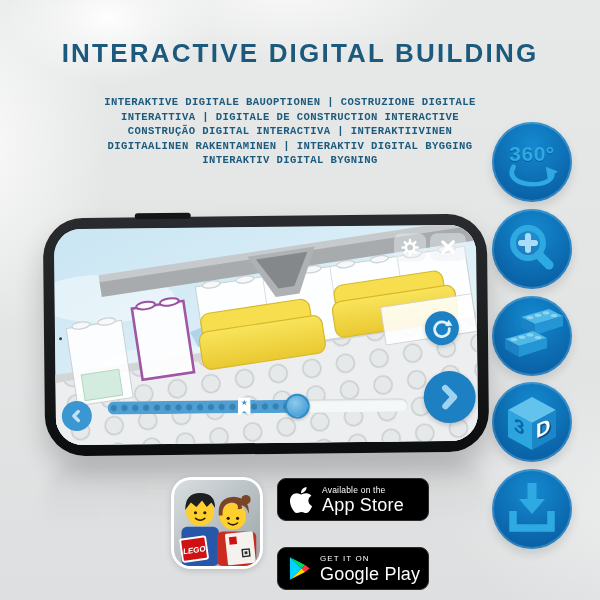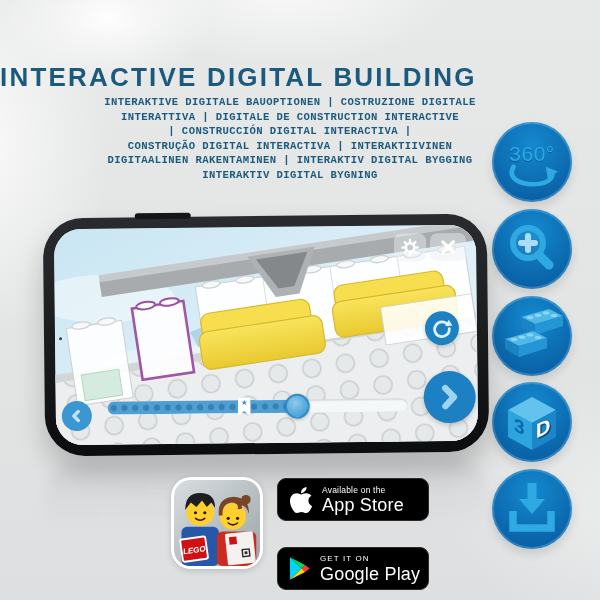--- a/index.html
+++ b/index.html
@@ -7,32 +7,32 @@
     position:relative;width:600px;height:600px;overflow:hidden;
     font-family:"Liberation Sans",sans-serif;
     background:
       radial-gradient(140px 90px ellipse at 18% 3%, rgba(255,255,255,.95), rgba(255,255,255,0) 75%),
       radial-gradient(240px 110px ellipse at 48% -2%, rgba(252,252,252,.85), rgba(255,255,255,0) 70%),
       radial-gradient(200px 280px ellipse at -5% 24%, rgba(253,253,253,.9), rgba(255,255,255,0) 70%),
       radial-gradient(340px 220px ellipse at 108% 84%, rgba(238,239,239,.9), rgba(255,255,255,0) 60%),
       linear-gradient(180deg,#e7e8e8 0%,#e3e4e4 55%,#dedfe0 100%);
   }
   
-  .title{position:absolute;top:38px;left:0;right:0;text-align:left;
-    font-size:26px;font-weight:800;letter-spacing:2.2px;color:#1c5a7d;margin-top:24px;}
+  .title{position:absolute;top:38px;left:0;right:0;text-align:center;
+    font-size:26px;font-weight:800;letter-spacing:2.2px;color:#1c5a7d;}
   .subtitle{position:absolute;top:95px;left:70px;width:440px;text-align:center;
     font-size:10.6px;font-weight:700;letter-spacing:.4px;line-height:14.6px;color:#1d5b7e;font-family:Liberation Mono, monospace;}
   
   .fcircle{position:absolute;left:492px;width:80px;height:80px;border-radius:50%;
     background:radial-gradient(circle at 50% 28%, #1489cf, #0a61a6 78%);
     box-shadow:inset 0 0 0 2px rgba(150,215,250,.28), 0 5px 10px rgba(0,0,0,.12);
     display:flex;align-items:center;justify-content:center;}
   .fc1{top:122px;flex-direction:column;gap:0;}
   .fc2{top:209px;} .fc3{top:296px;} .fc4{top:382px;} .fc5{top:469px;}
-  .rot-label{font-size:21px;font-weight:400;color:#2fa9e2;letter-spacing:.5px;
+  .rot-label{font-size:21px;font-weight:700;color:#2fa9e2;letter-spacing:.5px;
     text-shadow:0 1px 0 #0a5a9a;margin-top:7px;line-height:20px;}
   .cube-wrap{position:relative;width:78px;height:78px;}
   .cube-wrap svg{position:absolute;left:0;top:0;}
   .cube-3{position:absolute;left:21px;top:33px;font-size:19px;font-weight:800;color:#0c64a8;transform:skewY(24deg);}
   .cube-d{position:absolute;left:43px;top:34px;font-size:20px;font-weight:800;color:#ffffff;
     text-shadow:1.5px 2px 0 #0b4f86;transform:skewY(-24deg);}
   
   .phone-reflection{position:absolute;left:44px;top:458px;width:444px;height:90px;border-radius:40px;
     background:linear-gradient(180deg, rgba(173,180,183,.5), rgba(227,228,228,0) 80%);
     filter:blur(6px);opacity:.55;transform:rotate(-.6deg);}
@@ -82,21 +82,20 @@
 </style>
 </head>
 <body>
 
 <div class="canvas">
 
   <div class="title">INTERACTIVE DIGITAL BUILDING</div>
   <div class="subtitle">
     <div>INTERAKTIVE DIGITALE BAUOPTIONEN | COSTRUZIONE DIGITALE</div>
     <div>INTERATTIVA | DIGITALE DE CONSTRUCTION INTERACTIVE</div>
-    <div>| CONSTRUCCIÓN DIGITAL INTERACTIVA |</div>
     <div>CONSTRUÇÃO DIGITAL INTERACTIVA | INTERAKTIIVINEN</div>
     <div>DIGITAALINEN RAKENTAMINEN | INTERAKTIV DIGITAL BYGGING</div>
     <div>INTERAKTIV DIGITAL BYGNING</div>
   </div>
 
   <div class="fcircle fc1">
     <span class="rot-label">360°</span>
     <svg width="56" height="24" viewBox="0 0 56 26">
       <path d="M8 3 C 1 15, 14 22, 29 22 C 41 22, 49 18, 50 12" fill="none" stroke="#2fa9e2" stroke-width="5" stroke-linecap="round"></path>
       <polygon points="43,3 56,8 45,16" fill="#2fa9e2"></polygon>

